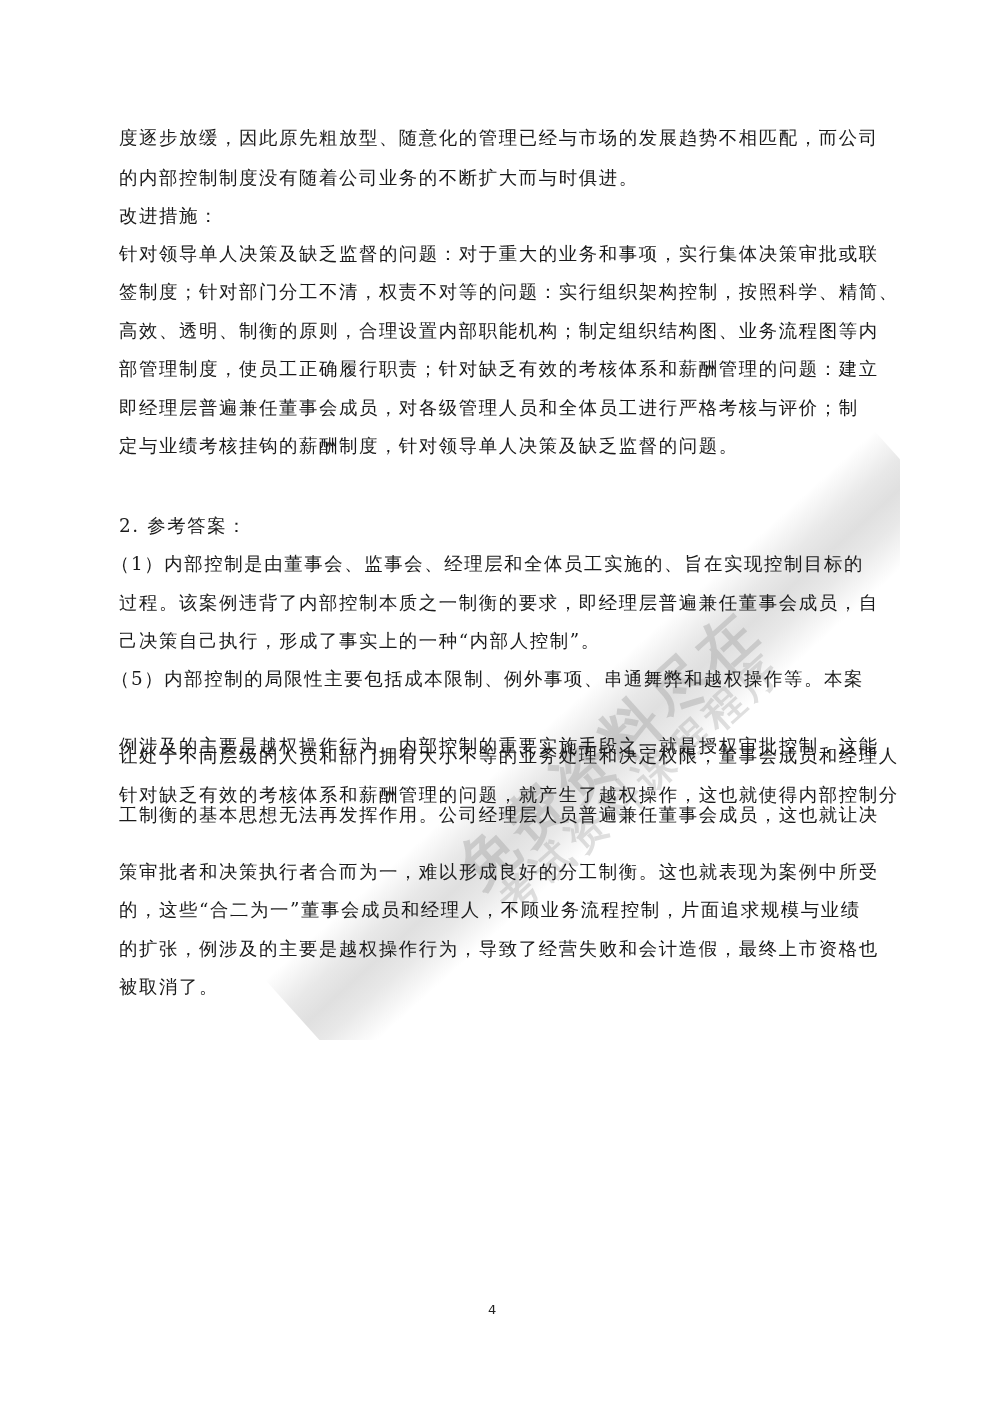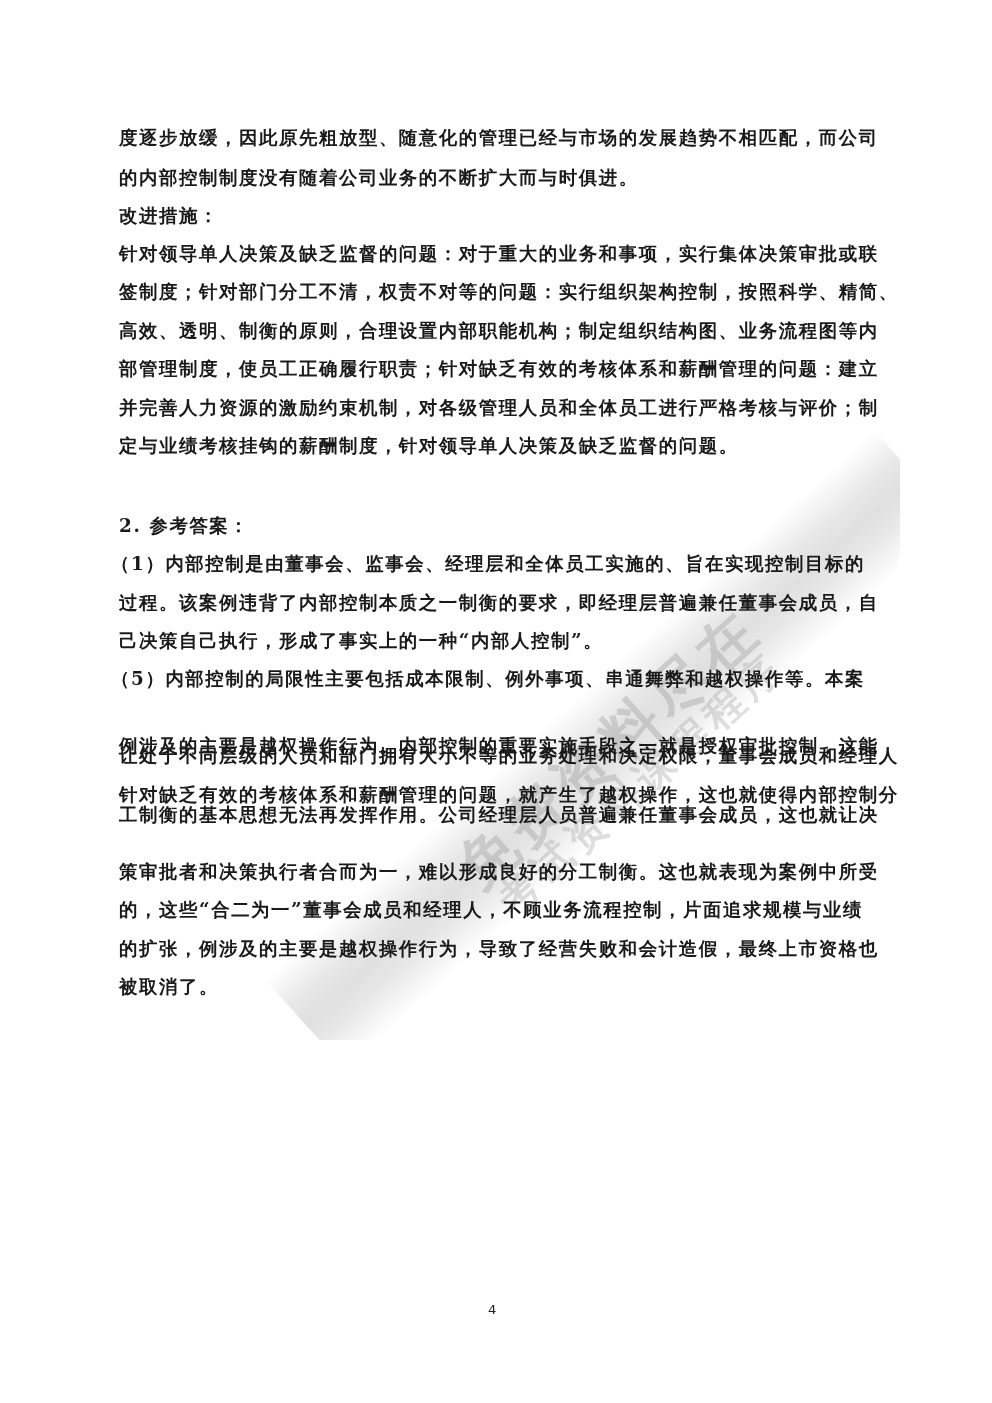--- a/index.html
+++ b/index.html
@@ -10,21 +10,21 @@
                pointer-events: none; overflow: hidden; }
   .wm-band { position: absolute; left: 60px; top: 270px; width: 820px; height: 120px;
              transform: rotate(-42deg); transform-origin: center;
              background: linear-gradient(180deg, rgba(200,200,200,0) 0%, rgba(190,190,190,0.35) 30%, rgba(185,185,185,0.45) 50%, rgba(190,190,190,0.35) 70%, rgba(200,200,200,0) 100%); }
   .wm-text { position: absolute; left: 0; top: 20px; width: 820px; text-align: center;
              font-family: "DejaVu Sans", sans-serif; font-weight: bold; font-size: 58px;
              letter-spacing: 6px; color: rgba(150,150,150,0.35); white-space: nowrap; }
   .wm-text2 { top: 78px; font-size: 40px; color: rgba(150,150,150,0.3); }
   .content { position: absolute; left: 119px; top: 120px; width: 756px; }
   .line { position: absolute; left: 0; font-size: 18.4px; line-height: 24px; white-space: nowrap;
-          letter-spacing: 1.6px; font-weight: bold; }
+          letter-spacing: 1.6px; }
   .page-num { position: absolute; left: 488px; top: 1302px; font-family: "DejaVu Sans", sans-serif;
               font-size: 13px; color: #222; }
 </style>
 </head>
 <body>
 
 <div class="page">
 
   <div class="watermark">
     <div class="wm-band">
@@ -37,21 +37,21 @@
 
     <div class="line" style="top:6px">度逐步放缓，因此原先粗放型、随意化的管理已经与市场的发展趋势不相匹配，而公司</div>
     <div class="line" style="top:46px">的内部控制制度没有随着公司业务的不断扩大而与时俱进。</div>
 
     <div class="line" style="top:84px">改进措施：</div>
 
     <div class="line" style="top:122px">针对领导单人决策及缺乏监督的问题：对于重大的业务和事项，实行集体决策审批或联</div>
     <div class="line" style="top:160px">签制度；针对部门分工不清，权责不对等的问题：实行组织架构控制，按照科学、精简、</div>
     <div class="line" style="top:199px">高效、透明、制衡的原则，合理设置内部职能机构；制定组织结构图、业务流程图等内</div>
     <div class="line" style="top:237px">部管理制度，使员工正确履行职责；针对缺乏有效的考核体系和薪酬管理的问题：建立</div>
-    <div class="line" style="top:276px">并完善人力资源的激励约束机制，对各级管理人员和全体员工进行严格考核与评价；制</div>
+    <div class="line" style="top:276px">即经理层普遍兼任董事会成员，对各级管理人员和全体员工进行严格考核与评价；制</div>
     <div class="line" style="top:314px">定与业绩考核挂钩的薪酬制度，针对领导单人决策及缺乏监督的问题。</div>
 
     <div class="line" style="top:394px">2. 参考答案：</div>
 
     <div class="line" style="top:432px; left:-8px">（1）内部控制是由董事会、监事会、经理层和全体员工实施的、旨在实现控制目标的</div>
     <div class="line" style="top:471px">过程。该案例违背了内部控制本质之一制衡的要求，即经理层普遍兼任董事会成员，自</div>
     <div class="line" style="top:509px">己决策自己执行，形成了事实上的一种“内部人控制”。</div>
 
     <div class="line" style="top:547px; left:-8px">（5）内部控制的局限性主要包括成本限制、例外事项、串通舞弊和越权操作等。本案</div>
     <div class="line" style="top:614px">例涉及的主要是越权操作行为。内部控制的重要实施手段之一就是授权审批控制，这能</div>

